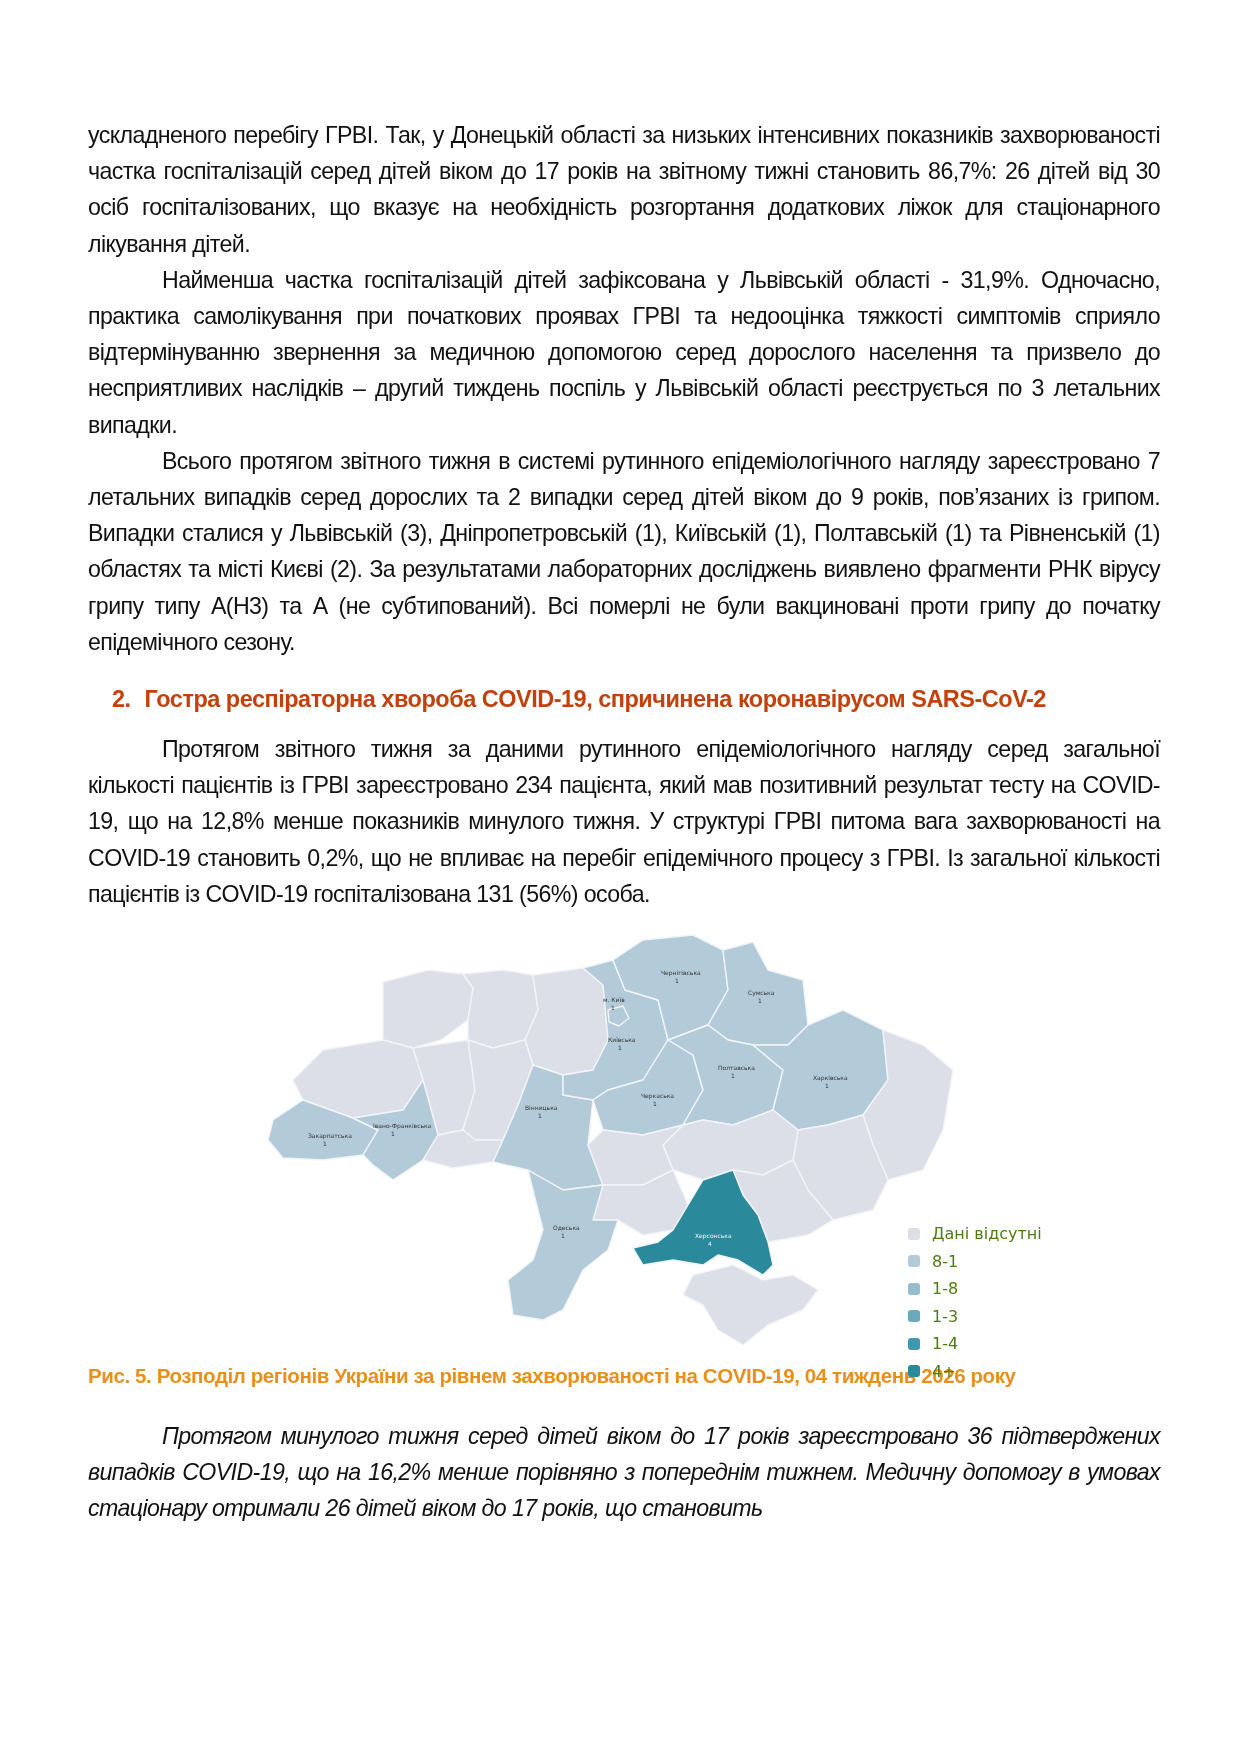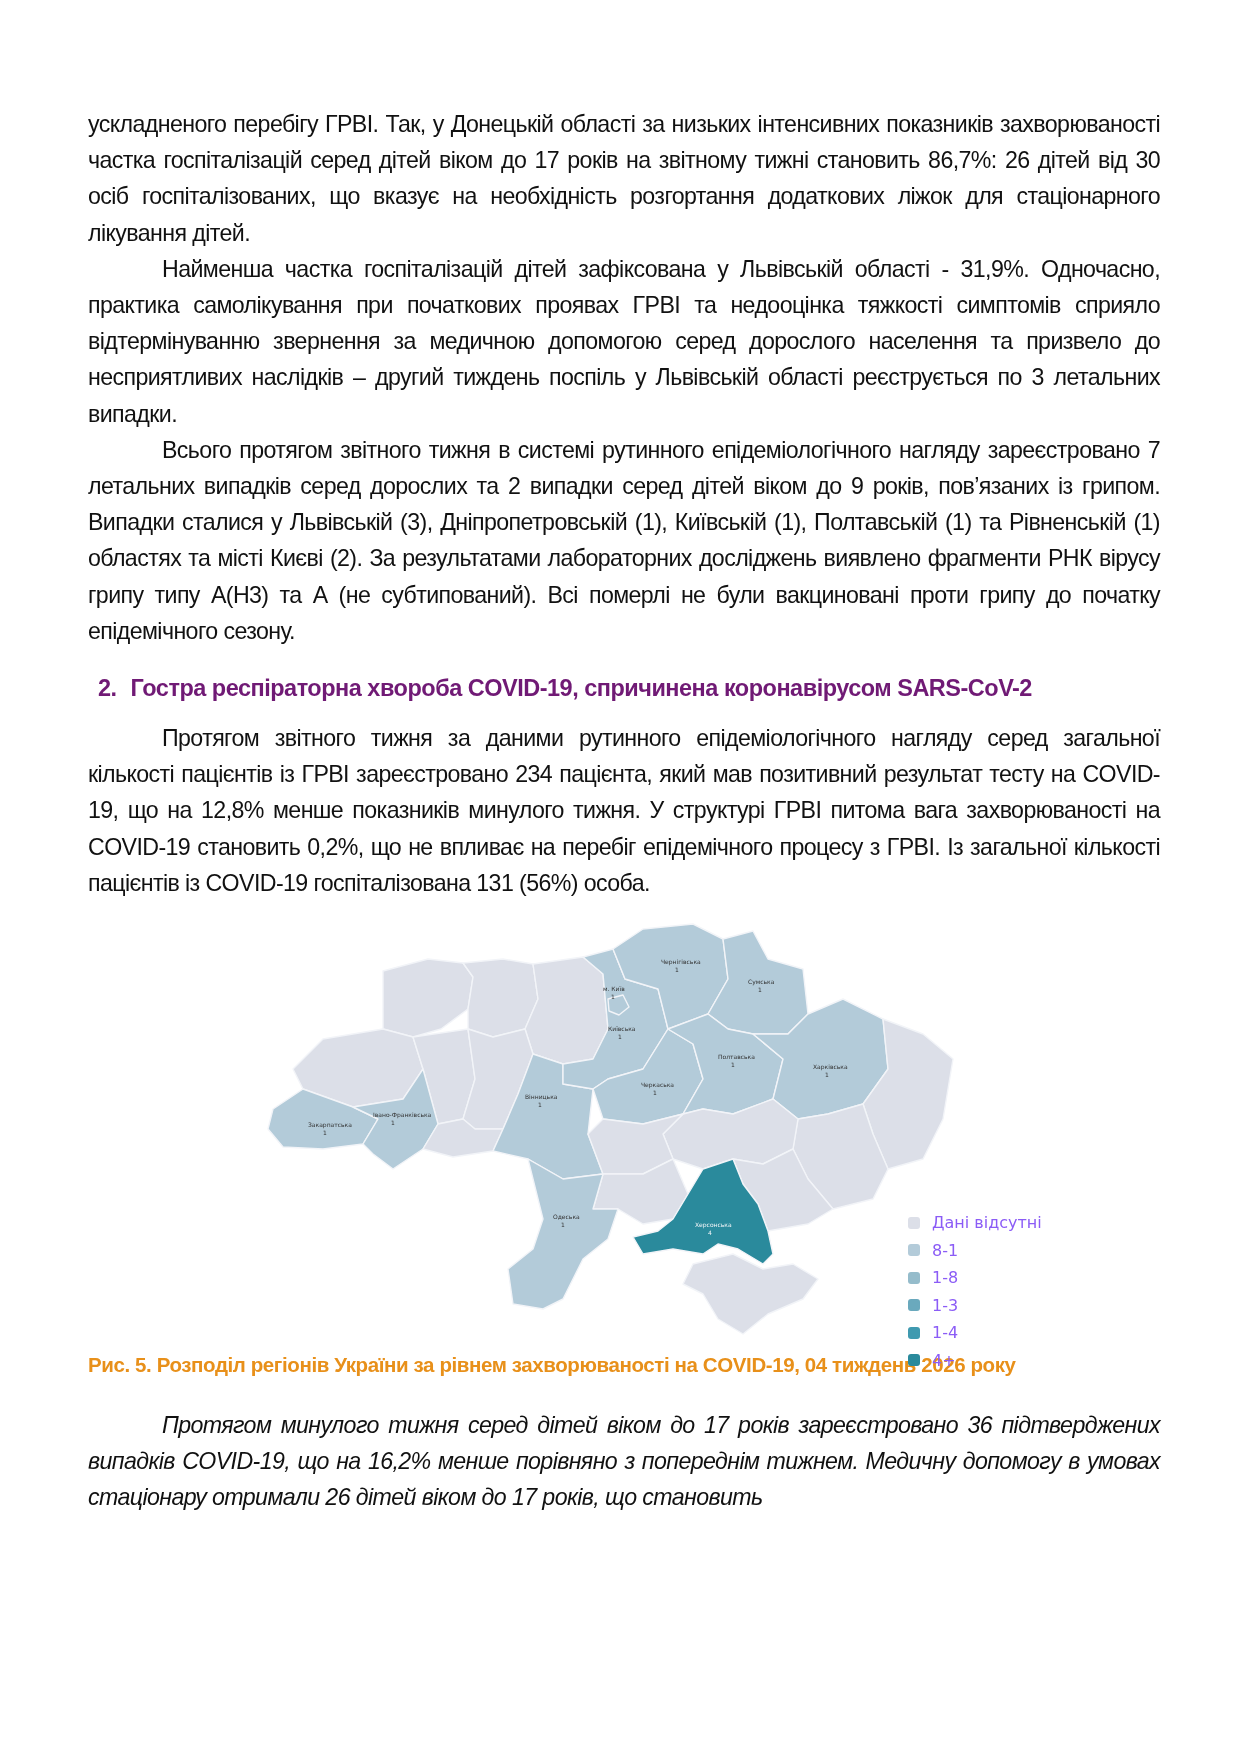--- a/index.html
+++ b/index.html
@@ -1,29 +1,29 @@
 <!DOCTYPE html>
 <html><head>
 <meta charset="utf-8">
 <style>
   html, body { margin: 0; padding: 0; background: #ffffff; }
   body { width: 1241px; height: 1755px; position: relative; overflow: hidden;
     font-family: "Liberation Sans Narrow", "Liberation Sans", sans-serif; color: #111; }
-  .page { position: absolute; left: 88px; top: 106px; width: 1072px; }
+  .page { position: absolute; left: 88px; top: 117px; width: 1072px; }
   p { margin: 0; font-size: 23.2px; line-height: 36.2px; text-align: justify;
     letter-spacing: -0.6px; }
   p.indent { text-indent: 74px; }
-  h2 { margin: 26px 0 18px 10px; font-size: 23.5px; font-weight: bold;
-    color: #701a75; letter-spacing: -0.5px; }
+  h2 { margin: 26px 0 18px 24px; font-size: 23.5px; font-weight: bold;
+    color: #c2410c; letter-spacing: -0.5px; }
   h2 .num { margin-right: 14px; }
   .map-wrap { position: relative; width: 1072px; height: 430px; margin-top: 18px; }
   .map-wrap svg { position: absolute; left: 0; top: 0; }
   .legend { position: absolute; left: 820px; top: 290px; }
   .legend-item { display: flex; align-items: center; height: 27.5px; font-size: 16px;
-    color: #8b5cf6; font-family: "DejaVu Sans", sans-serif; }
+    color: #4d7c0f; font-family: "DejaVu Sans", sans-serif; }
   .legend-swatch { width: 12px; height: 12px; border-radius: 3px; margin-right: 12px; }
   .caption { margin-top: 4px; font-size: 20.5px; font-weight: bold; color: #e8901a;
     letter-spacing: -0.4px; }
   .after-caption { margin-top: 30px; font-style: italic; }
   .region-label { font-family: "DejaVu Sans", sans-serif; font-size: 6px; fill: #333; }
   .region-label.light { fill: #f4f6f9; }
 </style>
 </head>
 <body>
 

